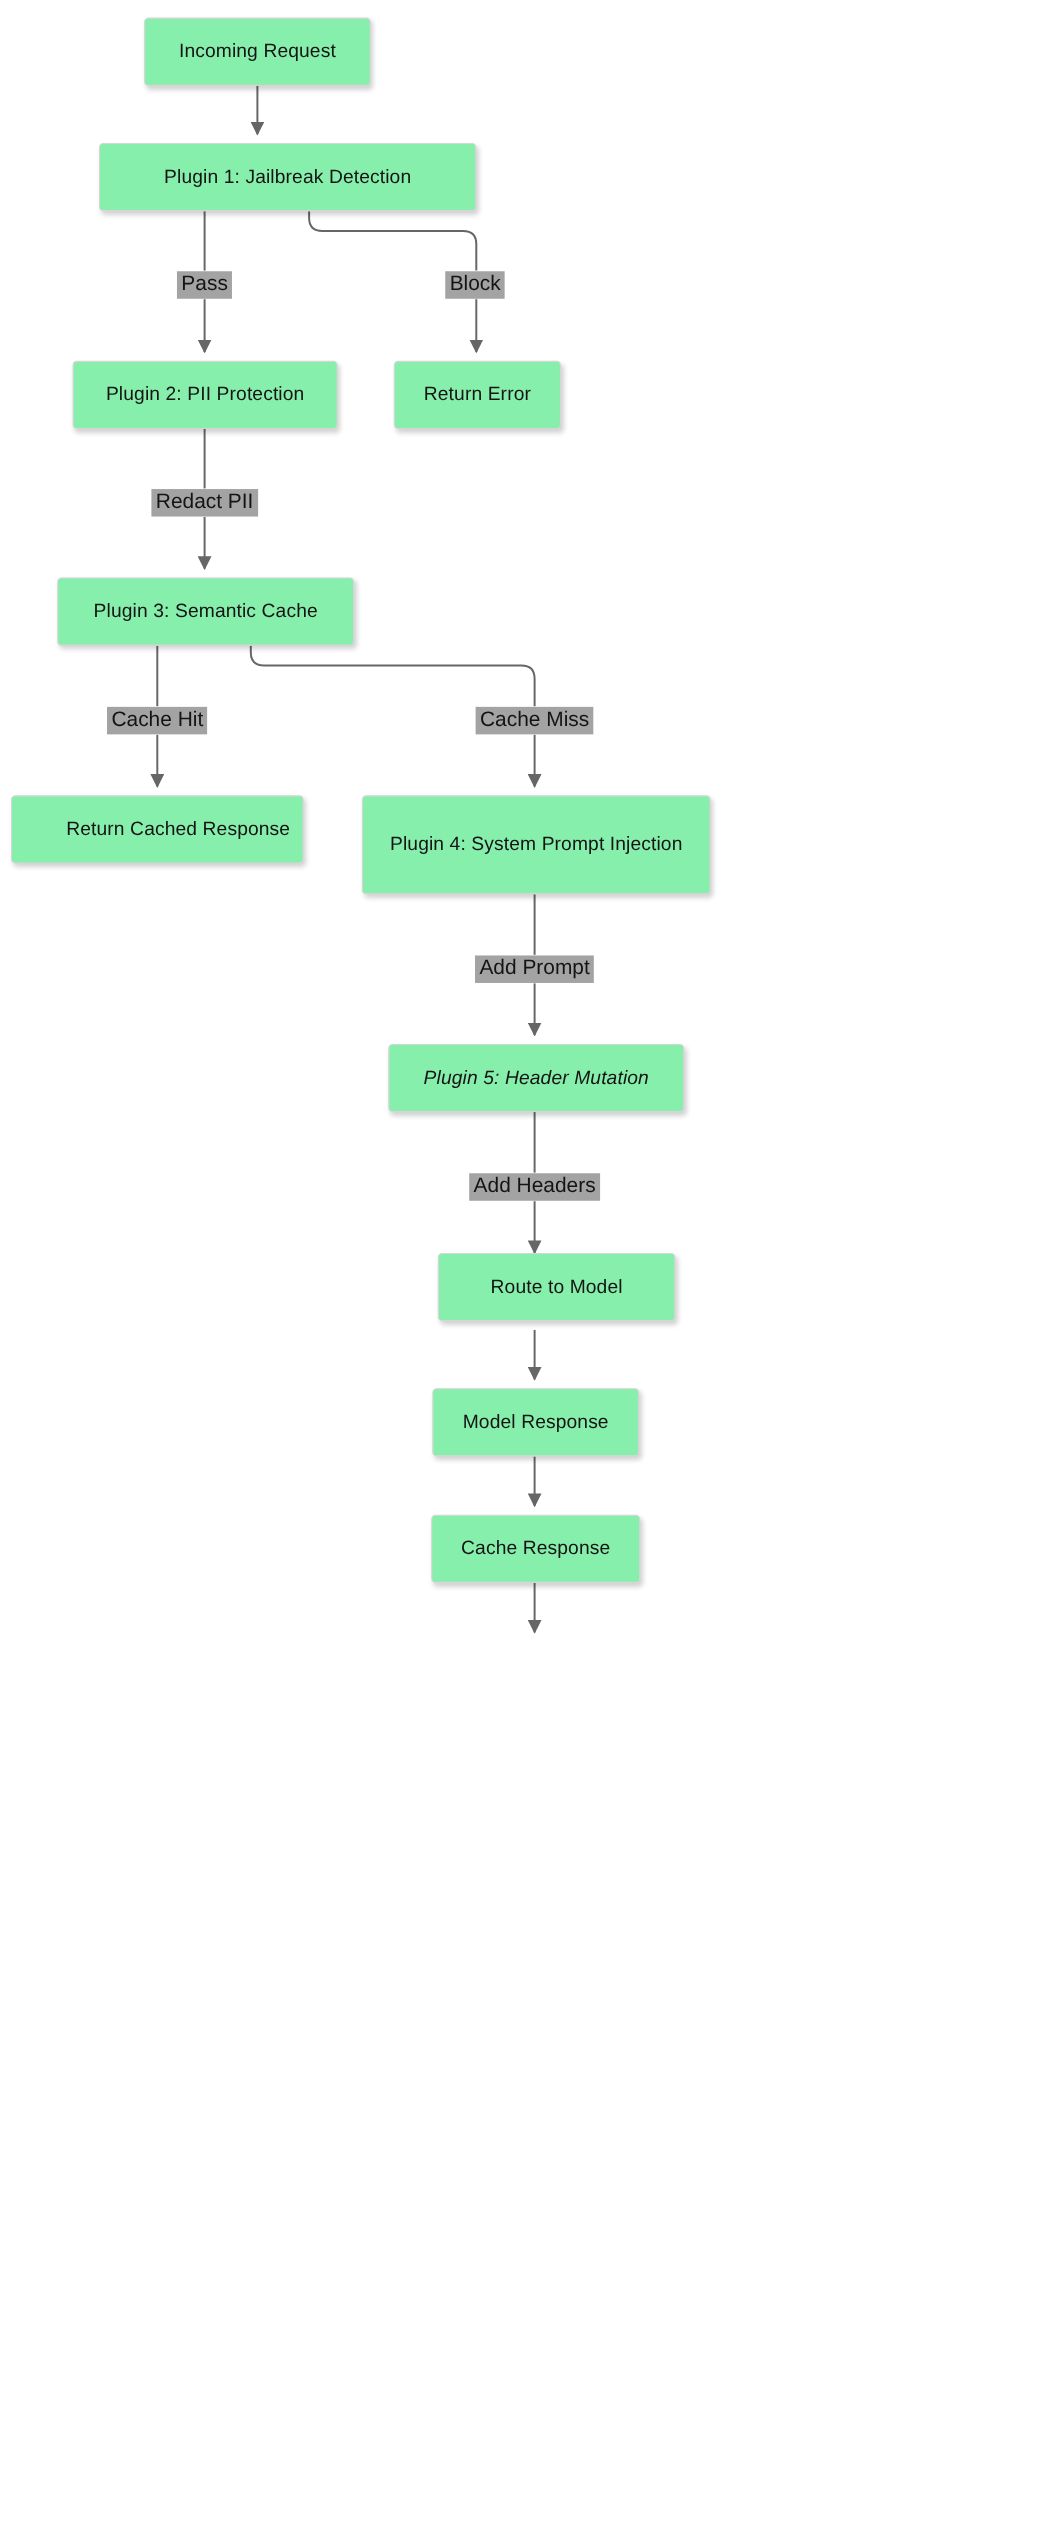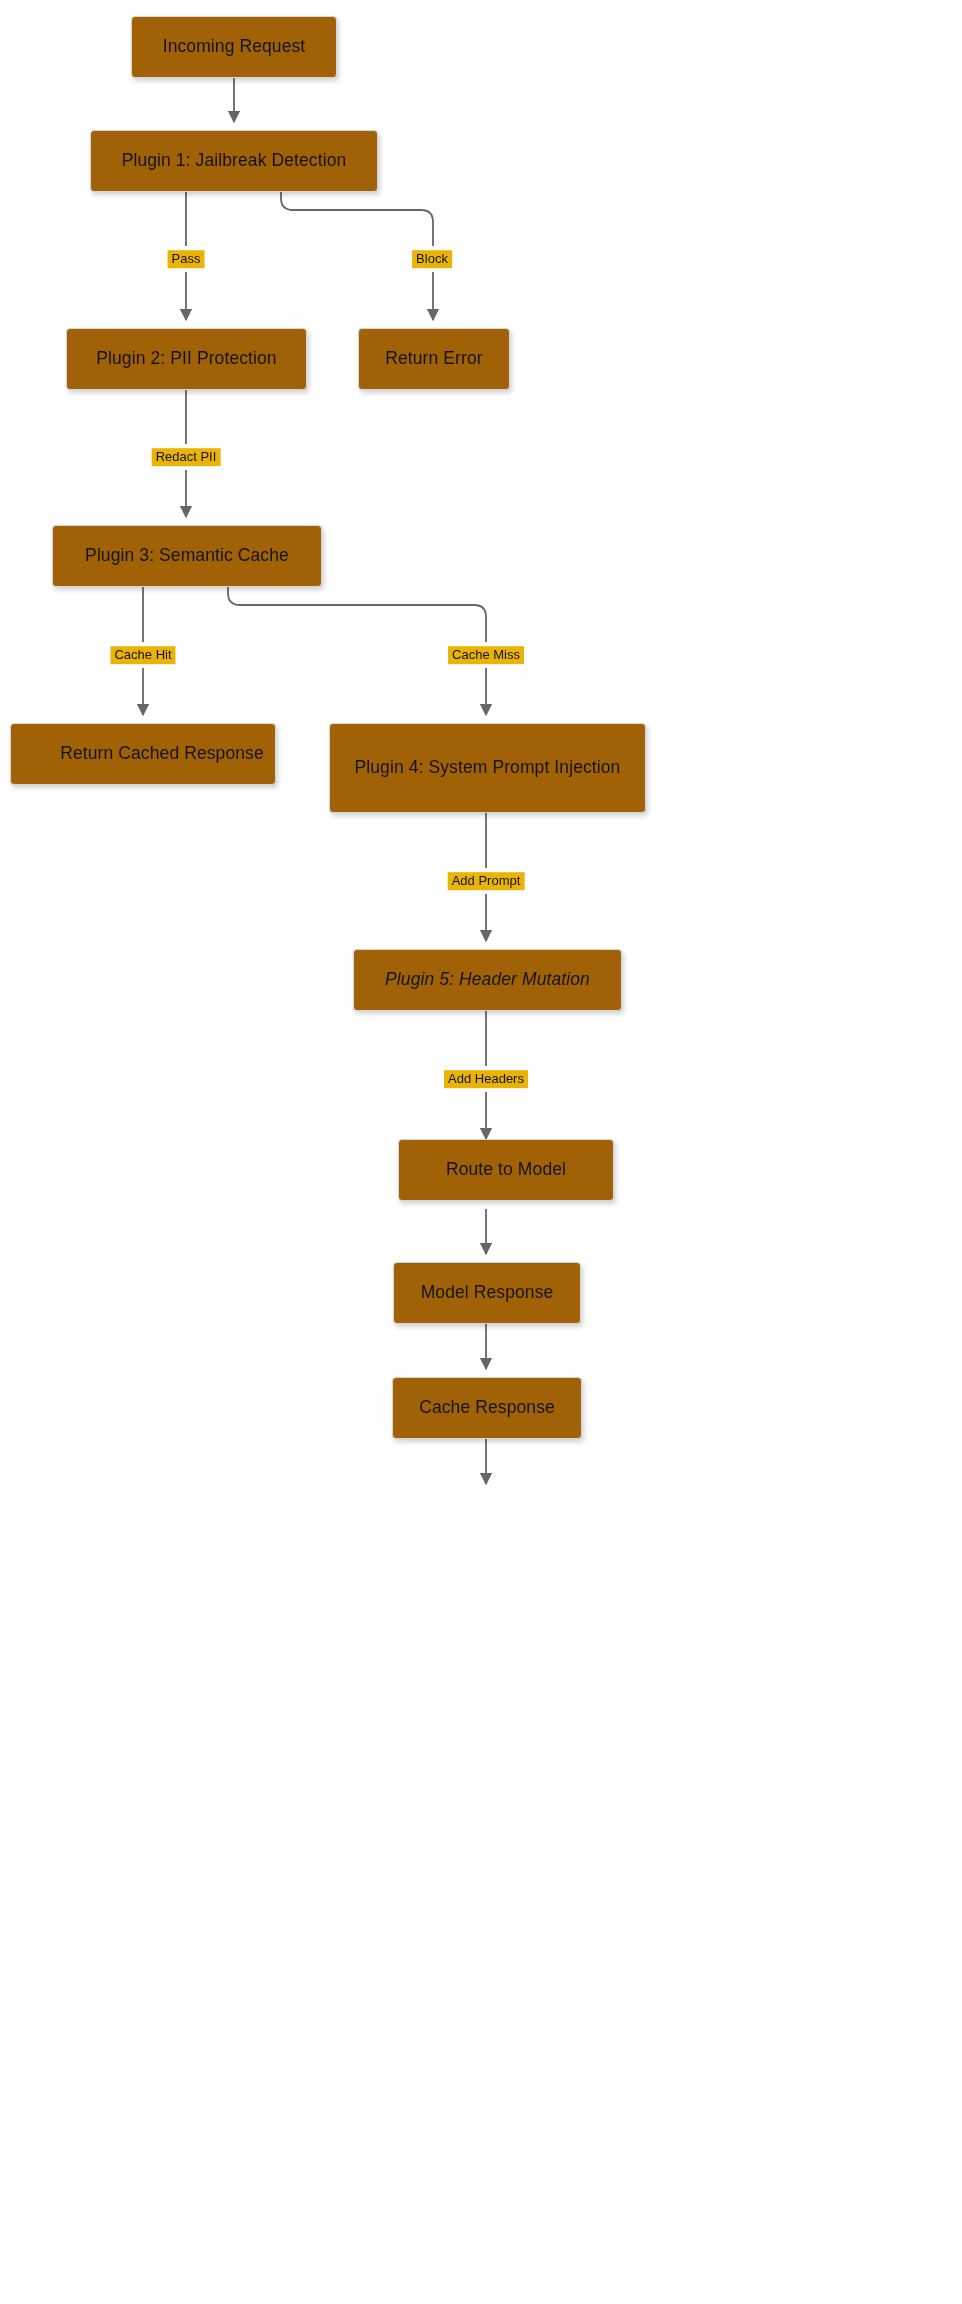--- a/index.html
+++ b/index.html
@@ -22,40 +22,40 @@
     position: absolute;
     left: 0;
     top: 0;
     width: 962px;
     height: 2304px;
     pointer-events: none;
   }
   .node {
     position: absolute;
     box-sizing: border-box;
-    background: #a16207;
+    background: #86efac;
     border: 1px solid #d6d6d6;
     border-radius: 4px;
     box-shadow: 2px 3px 5px rgba(0,0,0,0.18);
     display: flex;
     align-items: center;
     justify-content: center;
     text-align: center;
     color: #141414;
     font-size: 17.5px;
     line-height: 1.45;
     padding: 4px 10px;
     letter-spacing: 0.1px;
   }
   .edge-label {
     position: absolute;
     transform: translate(-50%, -50%);
-    background: #eab308;
+    background: #a3a3a3;
     color: #141414;
-    font-size: 13px;
+    font-size: 19px;
     line-height: 1.2;
     padding: 1px 4px;
     white-space: nowrap;
     text-align: center;
   }
 </style>
 </head>
 <body>
 
 <div id="canvas">
@@ -97,21 +97,21 @@
 
       <path d="M 486 1439 L 486 1484" marker-end="url(#arrow)"></path>
 
     </g>
   </svg>
 
   <div class="node" id="node-incoming-request" style="left:131px; top:16px; width:206px; height:62px;">
     <span>Incoming Request</span>
   </div>
 
-  <div class="node" id="node-plugin1-jailbreak" style="left:90px; top:130px; width:288px; height:62px;">
+  <div class="node" id="node-plugin1-jailbreak" style="left:90px; top:130px; width:343px; height:62px;">
     <span>Plugin 1: Jailbreak Detection</span>
   </div>
 
   <div class="node" id="node-plugin2-pii" style="left:66px; top:328px; width:241px; height:62px;">
     <span>Plugin 2: PII Protection</span>
   </div>
 
   <div class="node" id="node-return-error" style="left:358px; top:328px; width:152px; height:62px;">
     <span>Return Error</span>
   </div>

